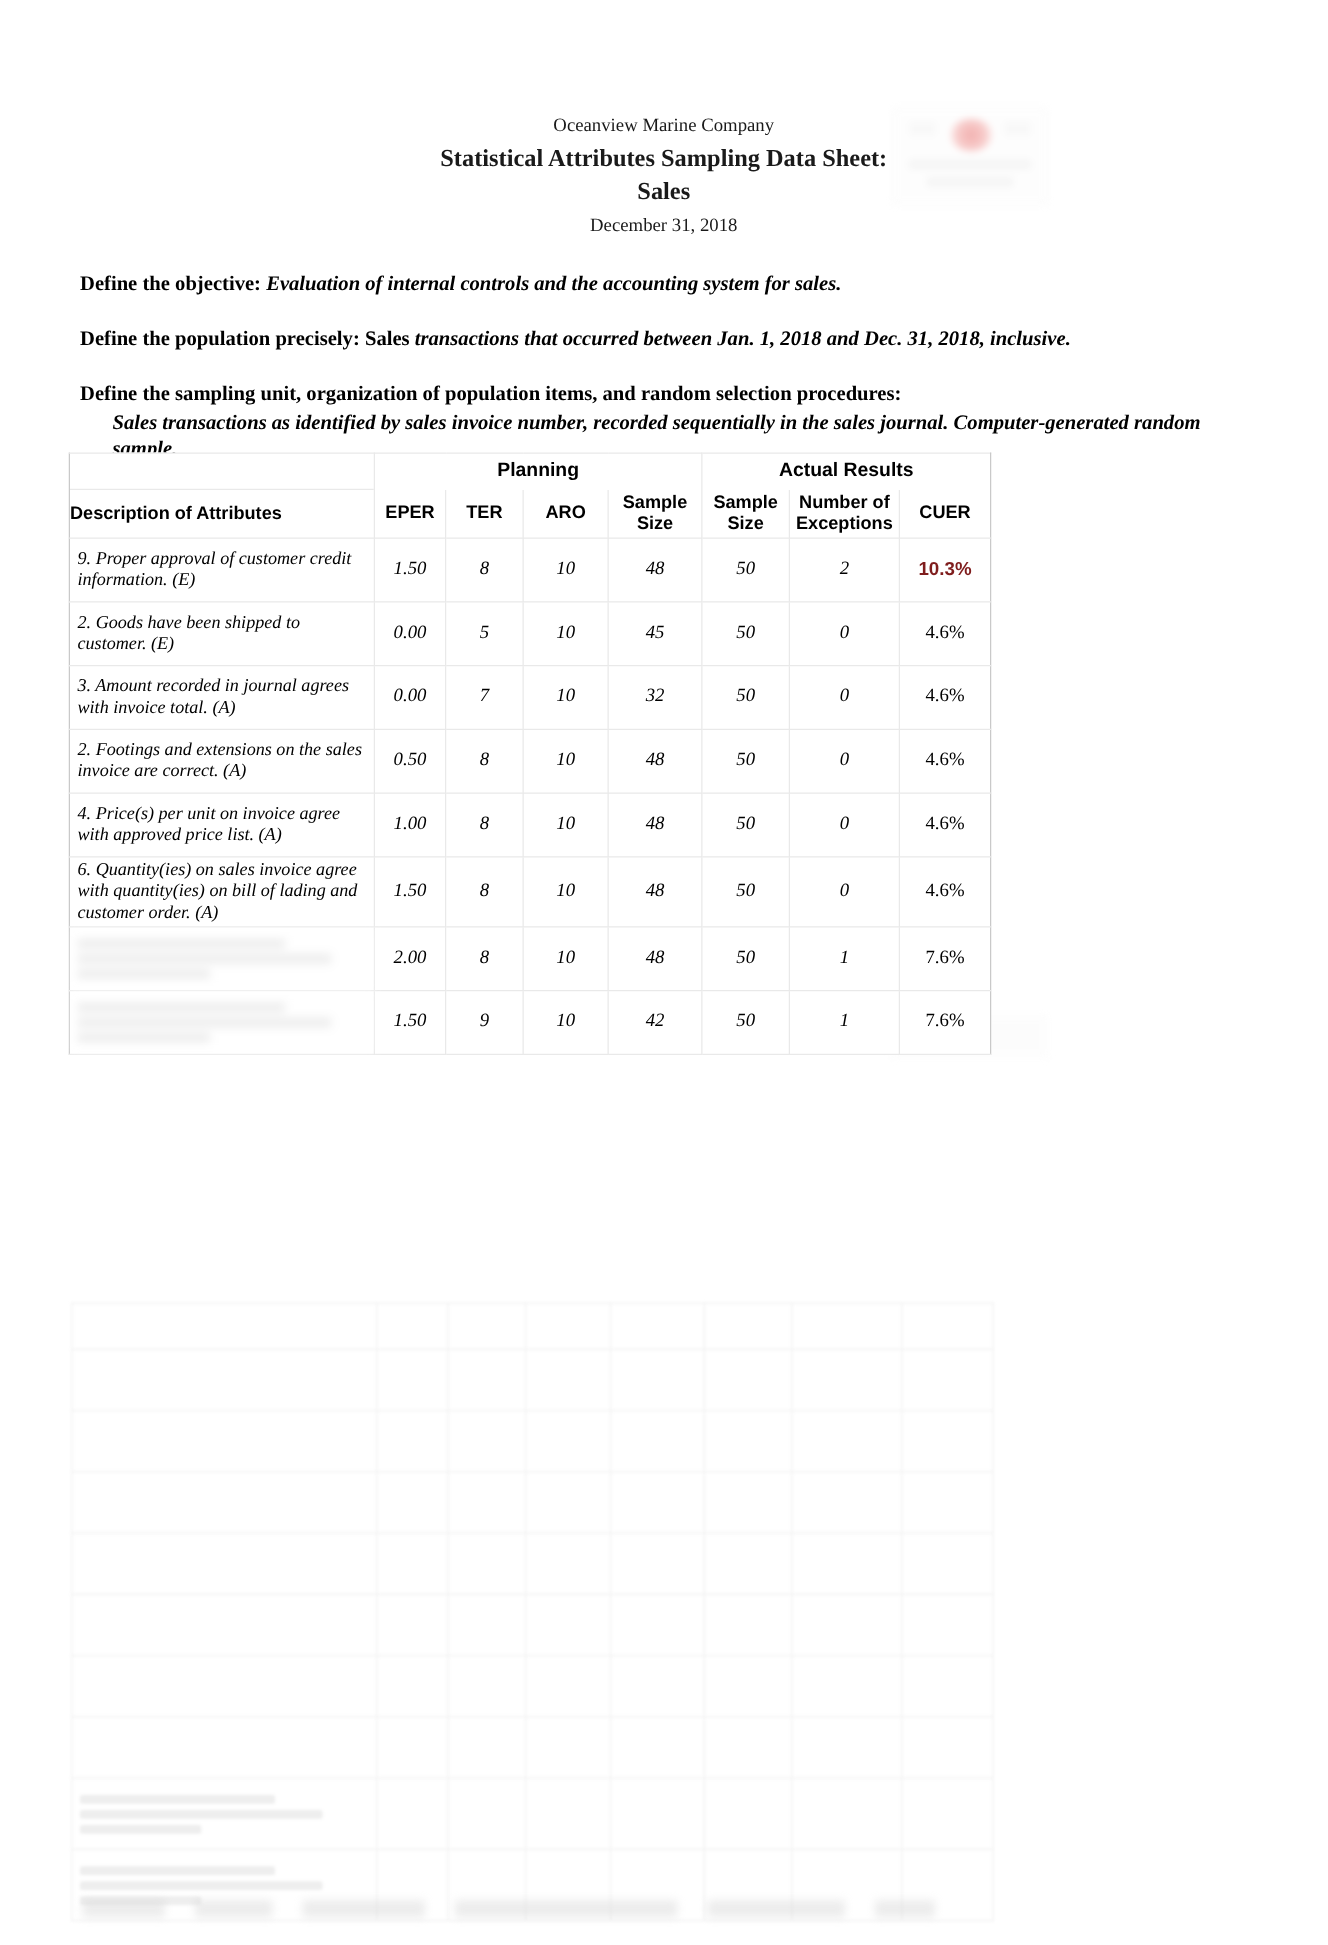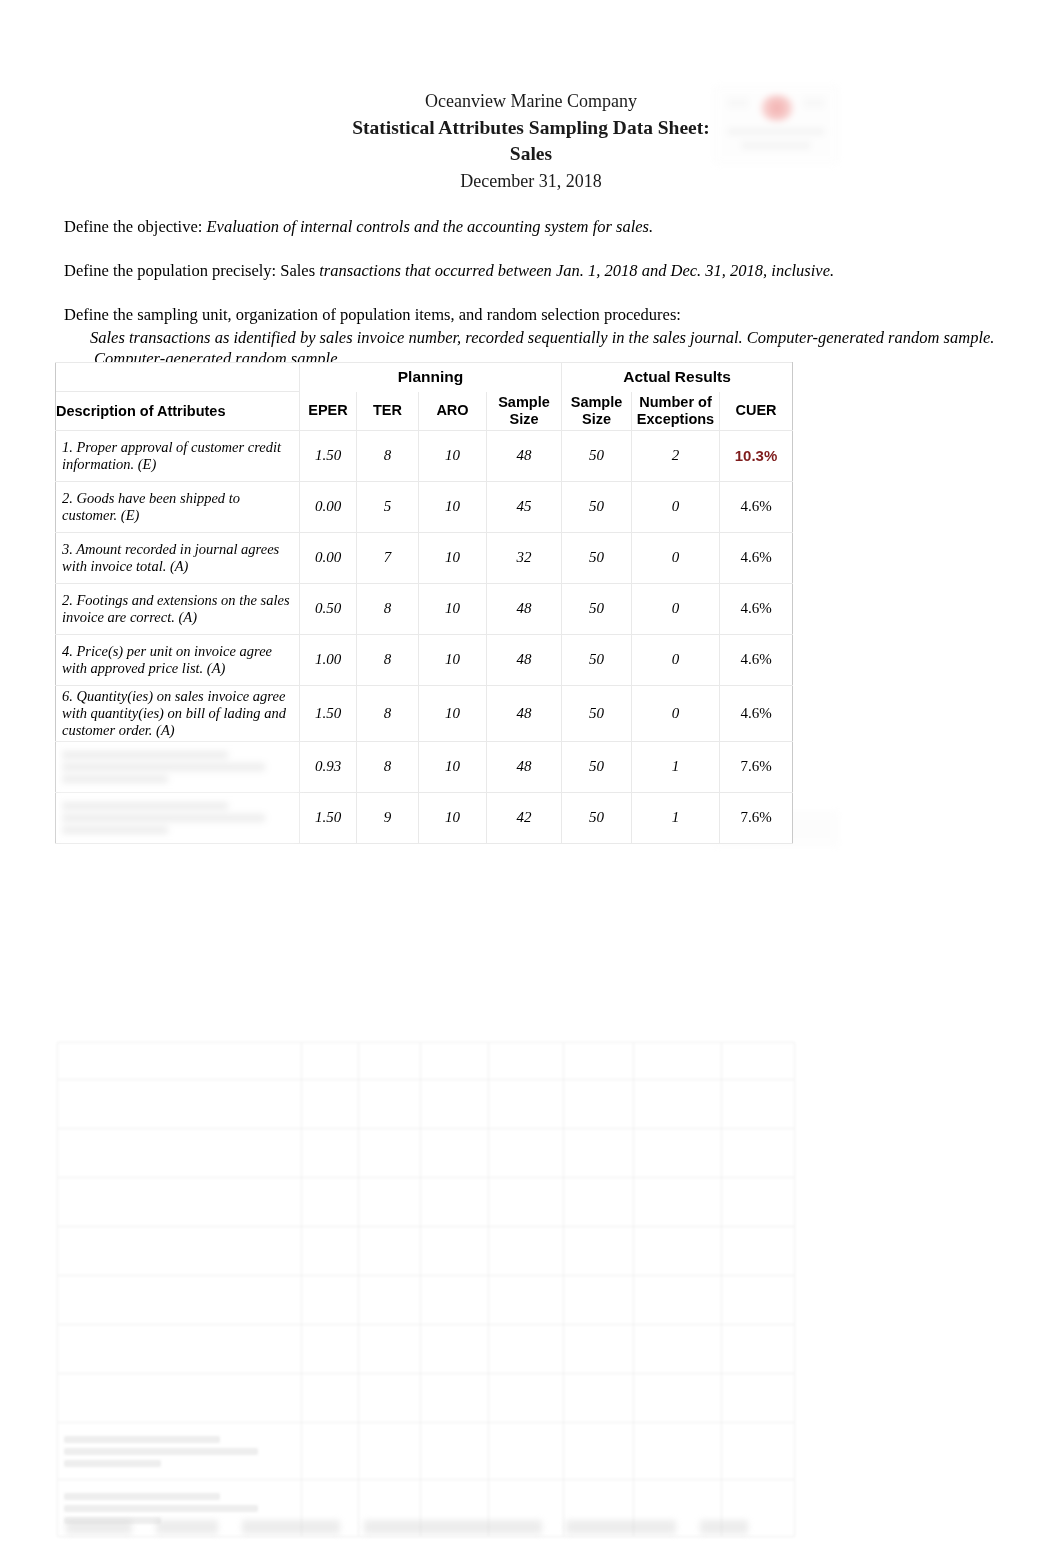--- a/index.html
+++ b/index.html
@@ -19,21 +19,21 @@
 
   
   .page-header {
     position: absolute;
     top: 88px;
     left: 0;
     width: 1062px;
     text-align: center;
   }
   .hdr-line {
-    font-size: 18px;
+    font-size: 15px;
     line-height: 26.5px;
     color: #1a1a1a;
   }
   .hdr-line.bold {
     font-weight: bold;
     font-size: 19.5px;
   }
 
   
   .logo-box {
@@ -87,20 +87,21 @@
   .intro {
     position: absolute;
     top: 216px;
     left: 64px;
     width: 940px;
   }
   .intro p {
     margin: 0 0 23px 0;
     font-size: 16.5px;
     line-height: 21px;
+    font-weight: bold;
   }
   .intro p.tight { margin-bottom: 2px; }
   .intro .it { font-style: italic; }
   .intro .indent { margin-left: 26px; display:block; }
   .intro .indent2 { margin-left: 30px; display:block; }
 
   
   .sheet-table {
     position: absolute;
     top: 362px;
@@ -304,21 +305,21 @@
       </th>
       <th class="sub-head">
         <div>Number of</div>
         <div>Exceptions</div>
       </th>
       <th class="sub-head outer-r">CUER</th>
     </tr>
   </thead>
   <tbody id="sheet-body">
       <tr>
-        <td class="desc outer-l">1. Proper approval of customer credit information. (E)</td>
+        <td class="desc outer-l">9. Proper approval of customer credit information. (E)</td>
         <td>1.50</td>
         <td>8</td>
         <td>10</td>
         <td>48</td>
         <td>50</td>
         <td>2</td>
         <td class="outer-r cuer-alert">10.3%</td>
       </tr>
       <tr>
         <td class="desc outer-l">2. Goods have been shipped to customer. (E)</td>
@@ -369,21 +370,21 @@
         <td>50</td>
         <td>0</td>
         <td class="outer-r cuer-normal">4.6%</td>
       </tr>
       <tr>
         <td class="desc outer-l redacted">
           <span class="rl" style="width:72%"></span>
           <span class="rl" style="width:88%"></span>
           <span class="rl" style="width:46%"></span>
         </td>
-        <td>0.93</td>
+        <td>2.00</td>
         <td>8</td>
         <td>10</td>
         <td>48</td>
         <td>50</td>
         <td>1</td>
         <td class="outer-r cuer-normal">7.6%</td>
       </tr>
       <tr>
         <td class="desc outer-l redacted">
           <span class="rl" style="width:72%"></span>

